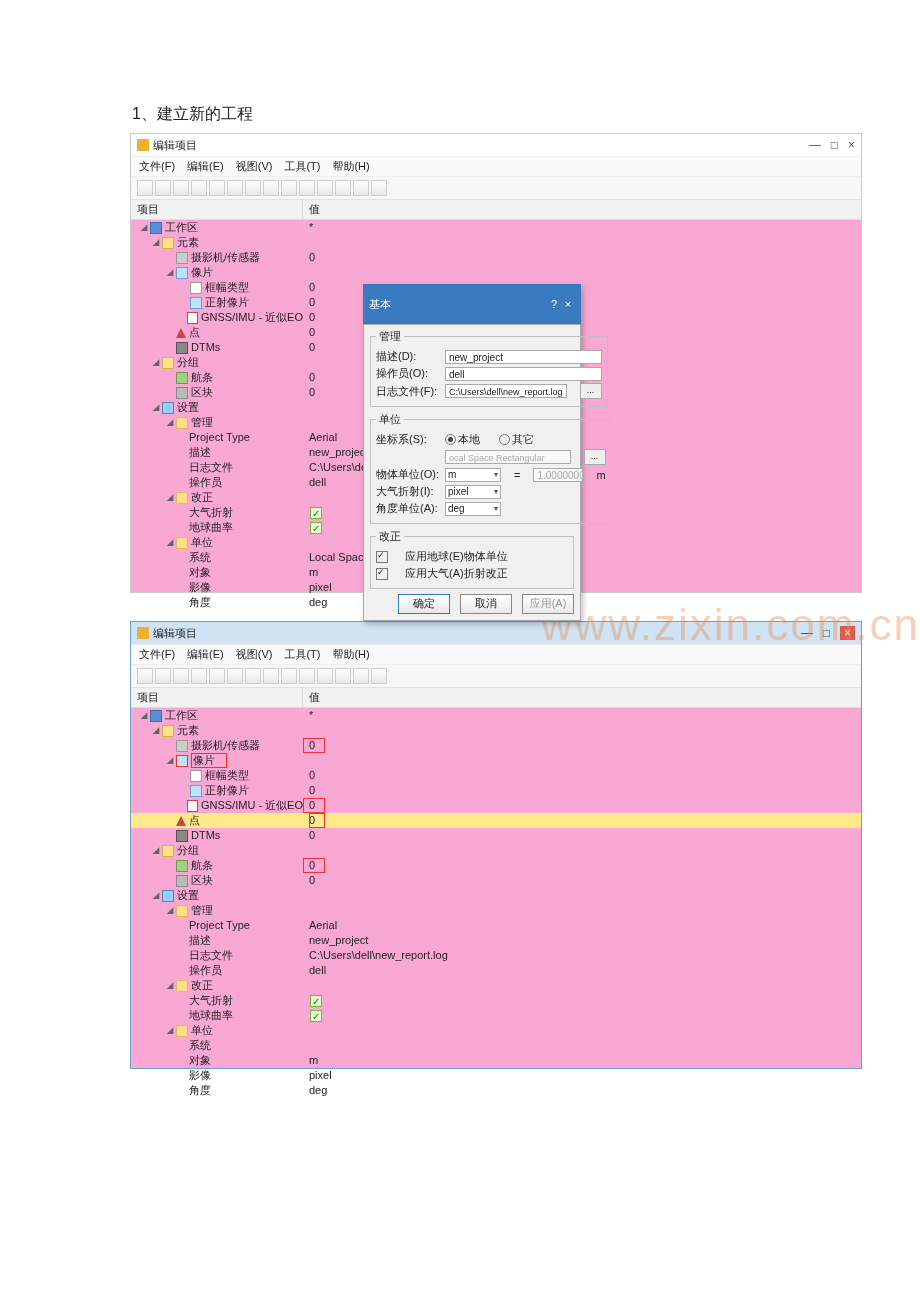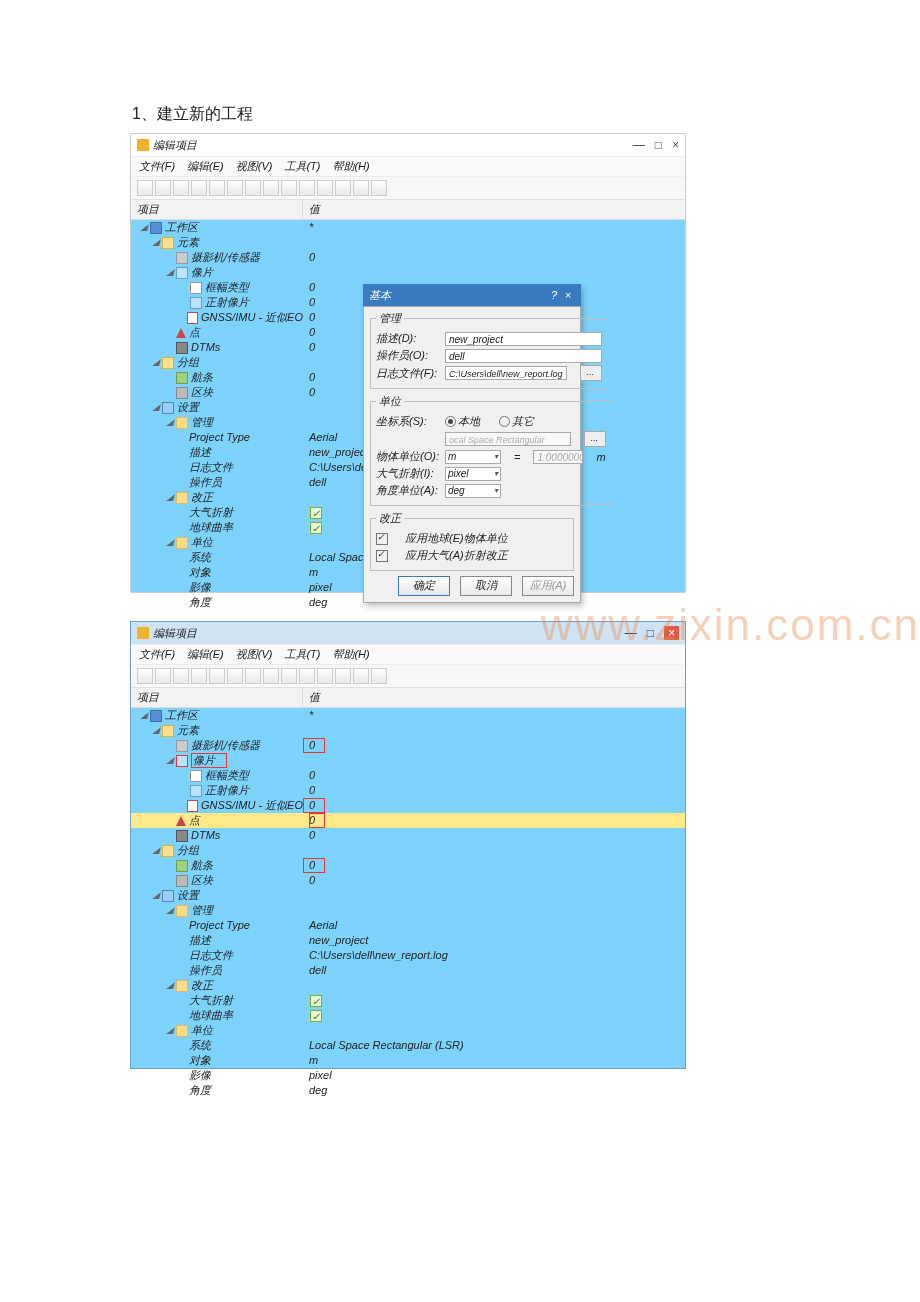--- a/index.html
+++ b/index.html
@@ -4,21 +4,21 @@
 <style>
   html, body { margin:0; padding:0; background:#fff; }
   body { width:920px; min-height:1302px; font-family:"Microsoft YaHei","SimSun",Arial,sans-serif; font-size:12px; color:#222; }
   .page-wrap { padding:104px 130px 40px 130px; width:660px; position:relative; }
 
   .watermark { position:absolute; left:0; right:0; top:600px; text-align:right; font-size:44px; color:rgba(230,140,80,0.4); letter-spacing:2px; pointer-events:none; font-weight:400; }
 
   .section-title { font-size:16px; margin:0 0 8px 2px; }
 
   
-  .appwin { border:1px solid #ccc; background:#7dd3fc; margin-bottom:28px; width:556px; box-sizing:border-box;font-style:italic; }
+  .appwin { border:1px solid #ccc; background:#f9a8d4; margin-bottom:28px; width:732px; box-sizing:border-box; }
   .titlebar { display:flex; align-items:center; padding:2px 6px; height:18px; background:#fff; border-bottom:1px solid #eee; }
   .titlebar .ticon { width:12px; height:12px; background:#f0b030; margin-right:4px; }
   .titlebar .ttitle { flex:1; font-size:11px; }
   .winctl { font-size:12px; color:#555; margin-left:10px; }
 
   .menubar { display:flex; gap:12px; padding:2px 8px; font-size:11px; border-bottom:1px solid #eee; background:#fafafa; }
 
   .toolbar { display:flex; gap:2px; padding:3px 6px; border-bottom:1px solid #e0e0e0; background:#f7f7f7; }
   .tb { width:14px; height:14px; display:inline-block; border:1px solid #ccc; background:linear-gradient(#fff,#e8e8e8); }
 
@@ -46,21 +46,21 @@
   .ic-strip { background:#a0d080; border:1px solid #6aa050; }
   .ic-block { background:#bbb; border:1px solid #888; }
   .ic-gear { background:#9cf; border:1px solid #58a; }
   .ic-tool { background:#fd8; border:1px solid #db6; }
   .ic-chk { width:12px; height:12px; background:#e7f7d0; border:1px solid #7ab040; position:relative; }
   .ic-chk:after { content:"\2713"; position:absolute; left:1px; top:-2px; font-size:10px; color:#2a7a10; }
   .outline-red { outline:1px solid #e33; outline-offset:-1px; }
 
   
   .dialog-wrap { position:absolute; left:367px; top:296px; width:218px; box-shadow:2px 3px 6px rgba(0,0,0,0.25); font-size:11px; }
-  .dlg-title { display:flex; align-items:center; background:#3a7abf; color:#fff; padding:3px 6px; height:16px; }
+  .dlg-title { display:flex; align-items:center; background:#3a7abf; color:#fff; padding:12px 6px; height:16px; }
   .dlg-title .t { flex:1; }
   .dlg-title .q,.dlg-title .x { width:14px; text-align:center; color:#fff; }
   .dlg-body { background:#f0f0f0; border:1px solid #aaa; padding:4px 6px 6px; }
   fieldset { border:1px solid #c0c0c0; margin:0 0 5px 0; padding:3px 5px 5px; }
   legend { font-size:11px; padding:0 3px; }
   .frow { display:flex; align-items:center; margin:2px 0; gap:13px; }
   .flab { width:56px; white-space:nowrap; }
   .finput { flex:1; height:14px; border:1px solid #aaa; background:#fff; padding:0 3px; font-size:10px; line-height:14px; box-sizing:border-box; overflow:hidden; }
   .finput.gray { color:#aaa; background:#f8f8f8; }
   .fsel { width:56px; height:14px; border:1px solid #aaa; background:#fff; font-size:10px; line-height:12px; padding:0 2px; box-sizing:border-box; display:flex; align-items:center; justify-content:space-between; }
@@ -636,21 +636,20 @@
             <span class="ic ic-tool"></span>
             <span>单位</span>
           </span>
           <span class="val"></span>
         </div>
       <div class="row">
           <span class="lbl">
             <span class="pad" style="width:58px"></span>
             <span>系统</span>
           </span>
-          <span class="val">Local Space Rectangular (LSR)</span>
         </div>
       <div class="row">
           <span class="lbl">
             <span class="pad" style="width:58px"></span>
             <span>对象</span>
           </span>
           <span class="val">m</span>
         </div>
       <div class="row">
           <span class="lbl">

